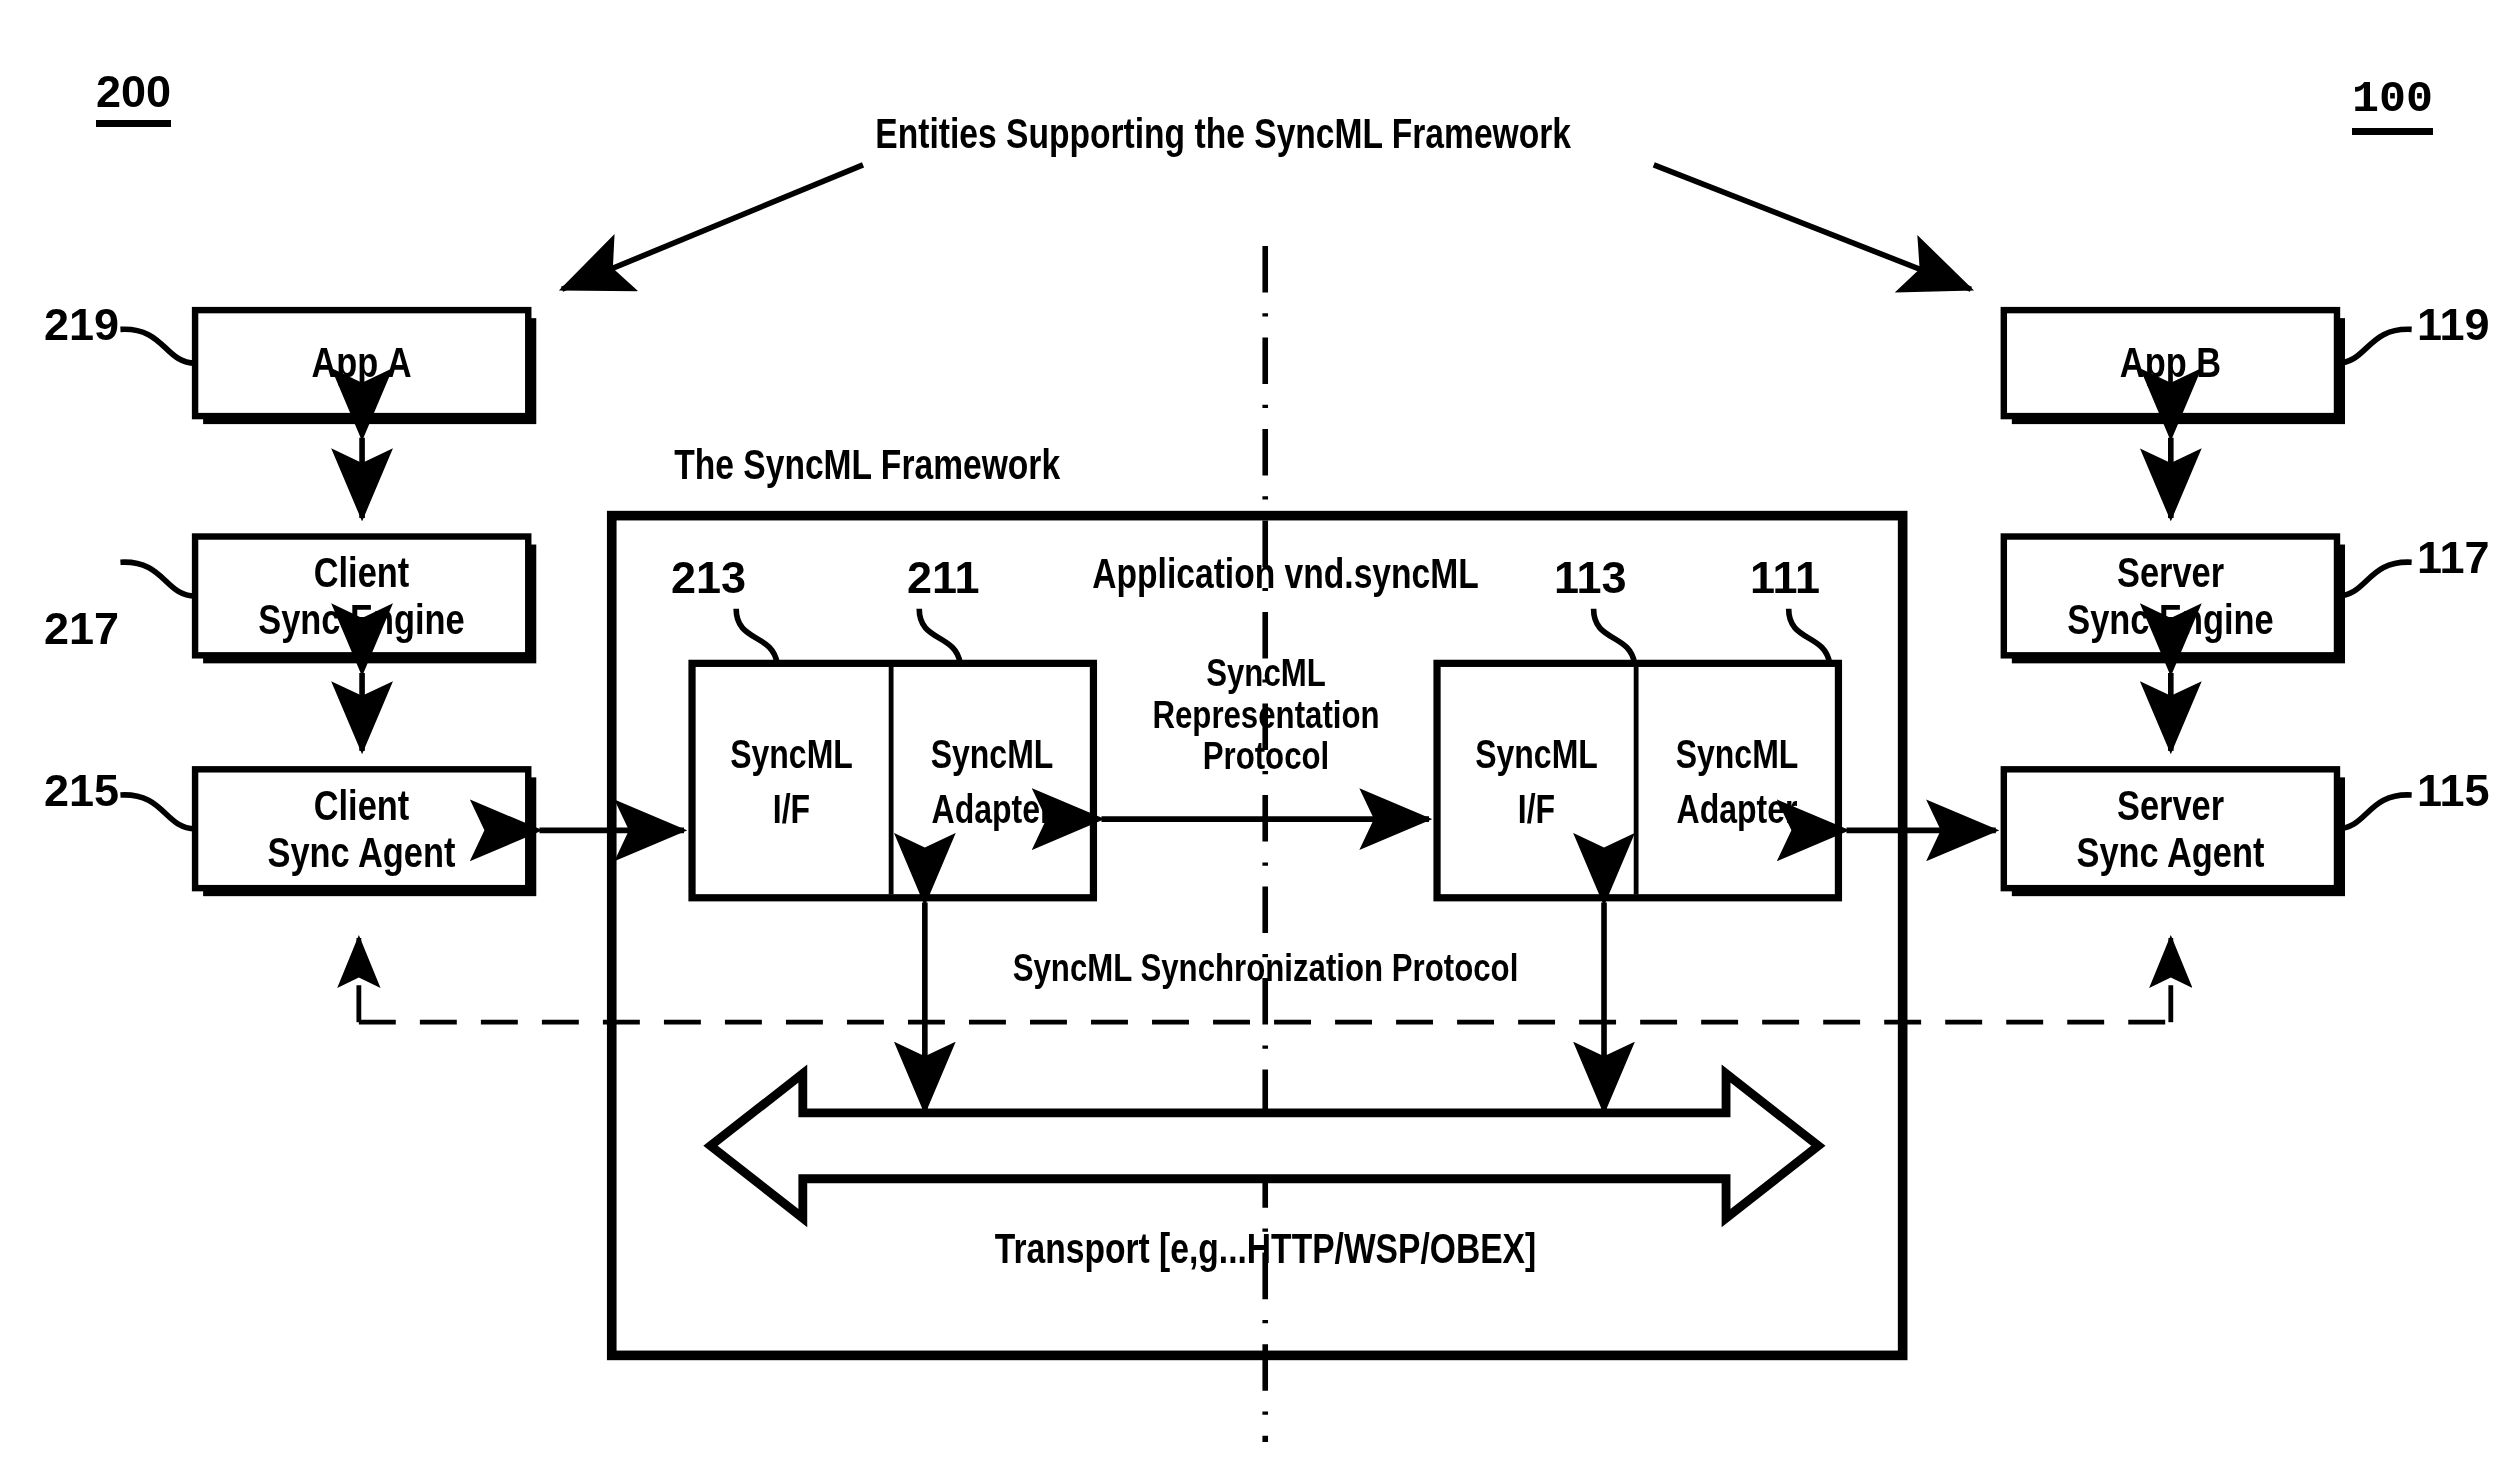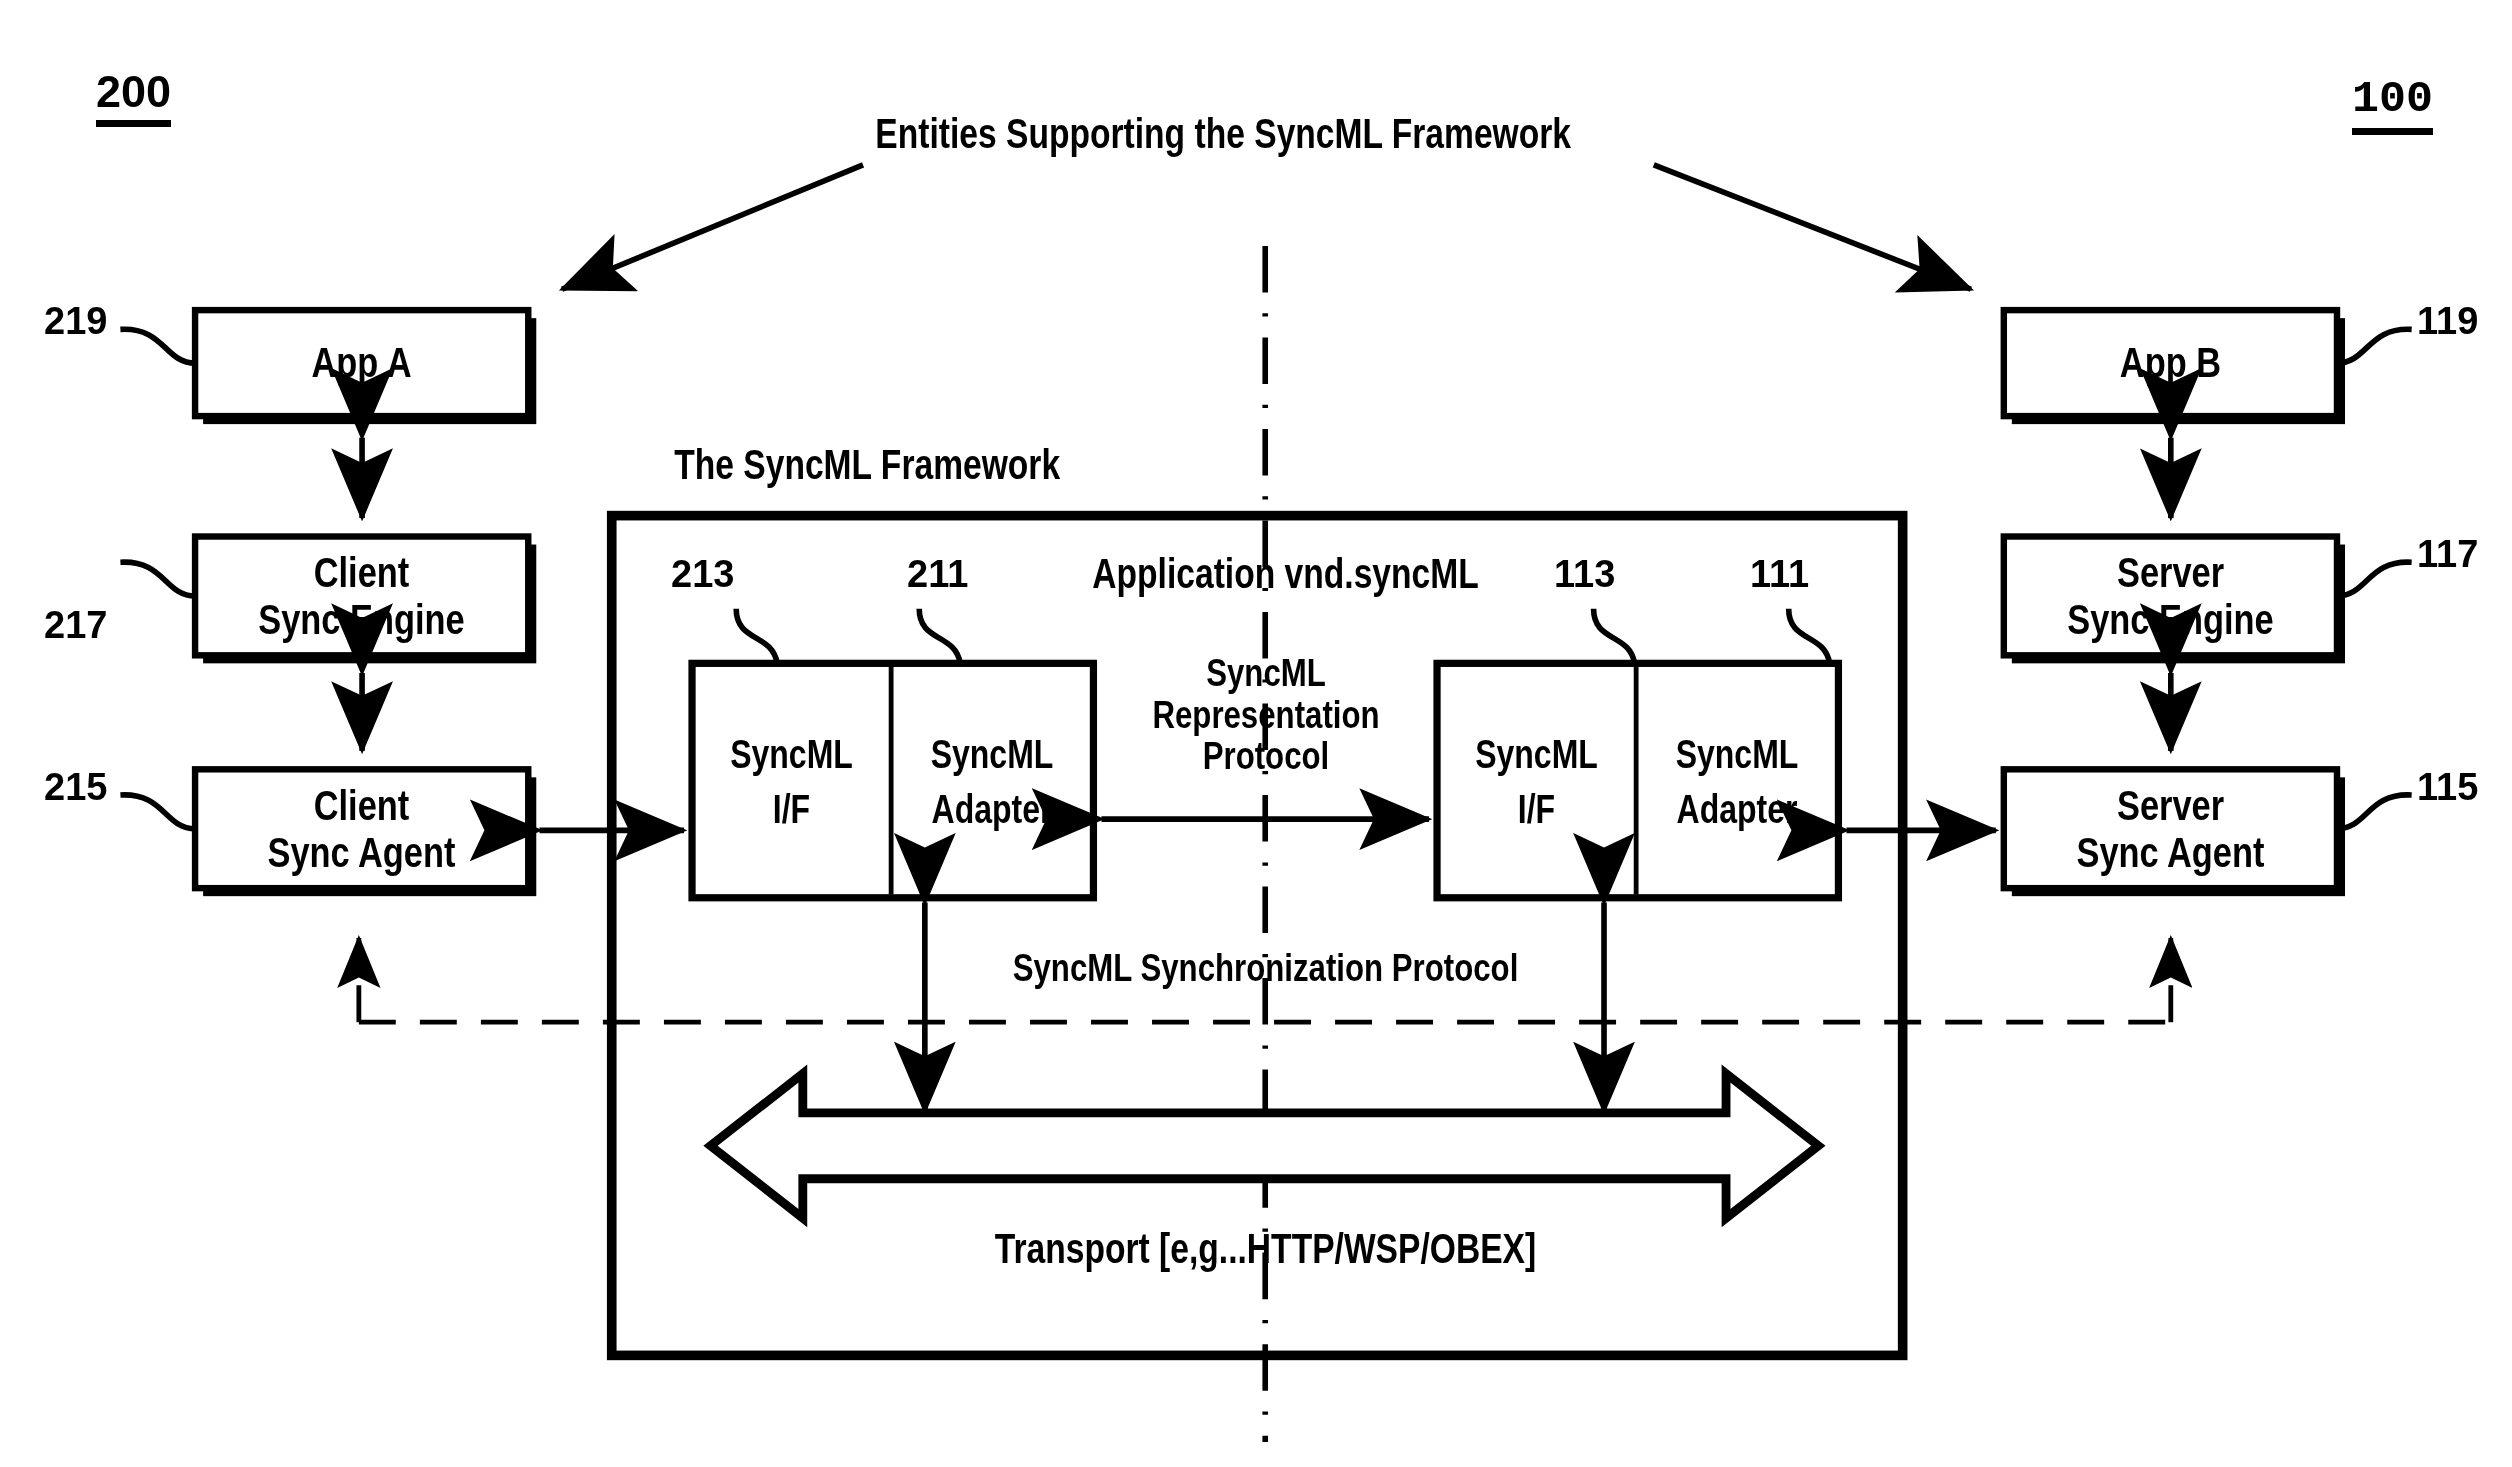--- a/index.html
+++ b/index.html
@@ -31,21 +31,21 @@
     line-height: 1.06;
     transform-origin: center center;
   }
   
   .cond {
     transform: scaleX(0.80);
   }
   .ctr { text-align: center; }
 
   .refnum {
-    font-size: 38px;
+    font-size: 45px;
     font-weight: bold;
     letter-spacing: 0px;
   }
   .refnum-ul {
     font-size: 45px;
     font-weight: bold;
     border-bottom: 7.2px solid #000;
     padding-bottom: 4.8px;
   }
   .boxtext {

